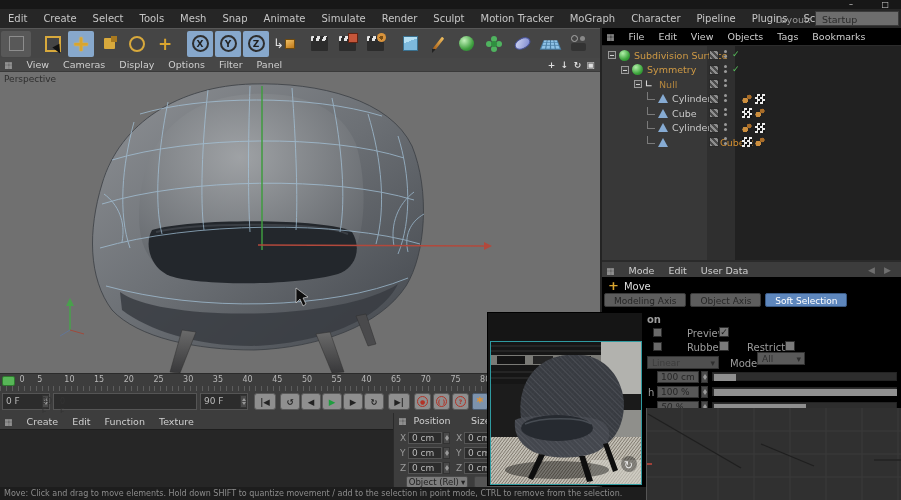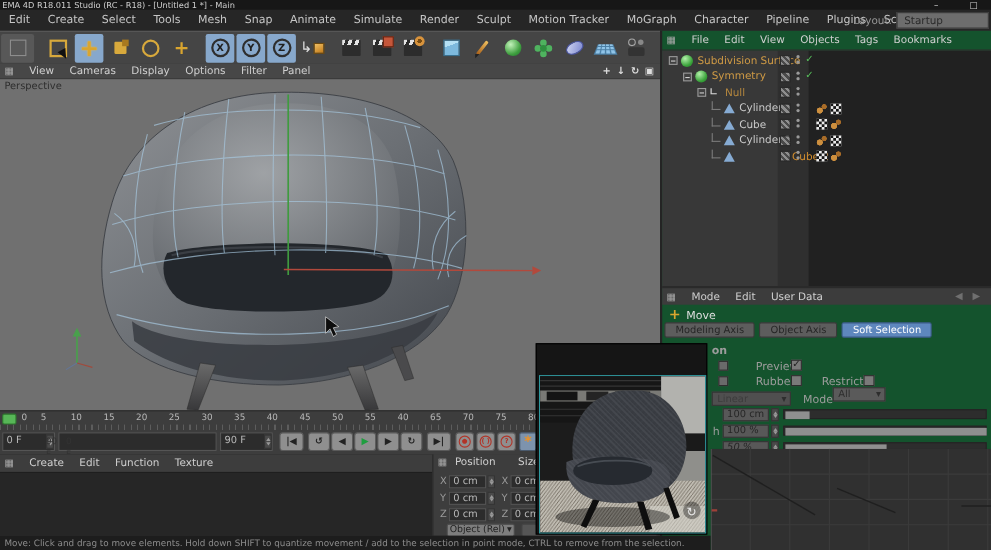--- a/index.html
+++ b/index.html
@@ -59,21 +59,21 @@
   
   #vpmenubar { left:0; top:58px; width:600px; height:14px; background:#474747; color:#cfcfcf; font-size:9.5px; line-height:14px; border-bottom:1px solid #3a3a3a; }
   .pgrid { color:#a8a8a8; font-size:9px; padding:0 4px; }
   .pmi { padding:0 7px; display:inline-block; }
   #vpnav { position:absolute; right:3px; top:0; }
   .vni { display:inline-block; width:13px; text-align:center; color:#dedede; font-size:9px; font-weight:bold; }
   #viewport { left:0; top:72px; width:600px; height:301px; background:#707070; overflow:hidden; }
   #vplabel { left:4px; top:2px; font-size:9px; color:#2e2e2e; }
 
   
-  #rightpanel { left:600px; top:28px; width:301px; height:472px; background:#14532d; border-left:2px solid #242424; }
+  #rightpanel { left:600px; top:28px; width:301px; height:472px; background:#000000; border-left:2px solid #242424; }
   #ommenu { left:0; top:0; width:301px; height:18px; line-height:18px; font-size:9.5px; color:#cfcfcf; border-bottom:1px solid #2c2c2c; }
   #omtree { left:0; top:18px; width:301px; height:216px; background:#383838; overflow:hidden; }
   #omcol1 { left:105px; top:0; width:28px; height:216px; background:#2f2f2f; }
   #omcol2 { left:133px; top:0; width:168px; height:216px; background:#212121; }
   .om-row { position:absolute; left:0; width:301px; height:14px; font-size:9.5px; line-height:13px; display:flex; align-items:center; }
   .exp { width:8px; height:8px; border:1px solid #9a9a9a; background:#404040; position:relative; margin-right:3px; flex:none; }
   .exp::before { content:""; position:absolute; left:1px; right:1px; top:3px; border-top:1px solid #d0d0d0; }
   .branch { width:8px; height:8px; border-left:1px solid #7a7a7a; border-bottom:1px solid #7a7a7a; margin:-5px 3px 0 0; flex:none; }
   .ic-gen { width:11px; height:11px; border-radius:50%; background:radial-gradient(circle at 35% 30%,#b2f0aa,#3aa33a 62%,#1c7a28); margin-right:4px; flex:none; }
   .ic-null { color:#d6d6d6; font-weight:bold; font-size:9px; width:11px; margin-right:3px; flex:none; }
@@ -147,21 +147,20 @@
   #graphwrap { left:646px; top:408px; width:255px; height:92px; }
 
   
   #overlay { left:487px; top:312px; width:156px; height:174px; background:#151515; border:1px solid #000; z-index:50; }
   #photo { position:absolute; left:2px; top:28px; width:152px; height:144px; border:1px solid #2f9aa0; }
 </style>
 </head>
 <body>
 
 <div class="abs" id="titlebar">
-  <span>EMA 4D R18.011 Studio (RC - R18) - [Untitled 1 *] - Main</span>
   <span class="winbtn" id="btn-min">–</span>
   <span class="winbtn" id="btn-restore">□</span>
 </div>
 
 <div class="abs" id="menubar">
   <span id="menubar-items"><span class="mi">Edit</span><span class="mi">Create</span><span class="mi">Select</span><span class="mi">Tools</span><span class="mi">Mesh</span><span class="mi">Snap</span><span class="mi">Animate</span><span class="mi">Simulate</span><span class="mi">Render</span><span class="mi">Sculpt</span><span class="mi">Motion Tracker</span><span class="mi">MoGraph</span><span class="mi">Character</span><span class="mi">Pipeline</span><span class="mi">Plugins</span><span class="mi">Script</span><span class="mi">Window</span><span class="mi">Help</span></span>
   <span id="layoutwrap">
     <span id="layoutlabel">Layout:</span><span id="layoutbox">Startup</span>
   </span>
 </div>

